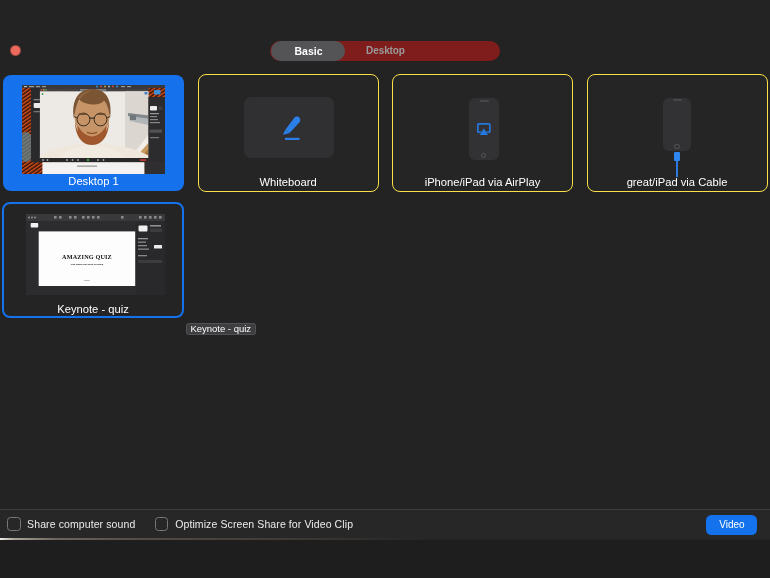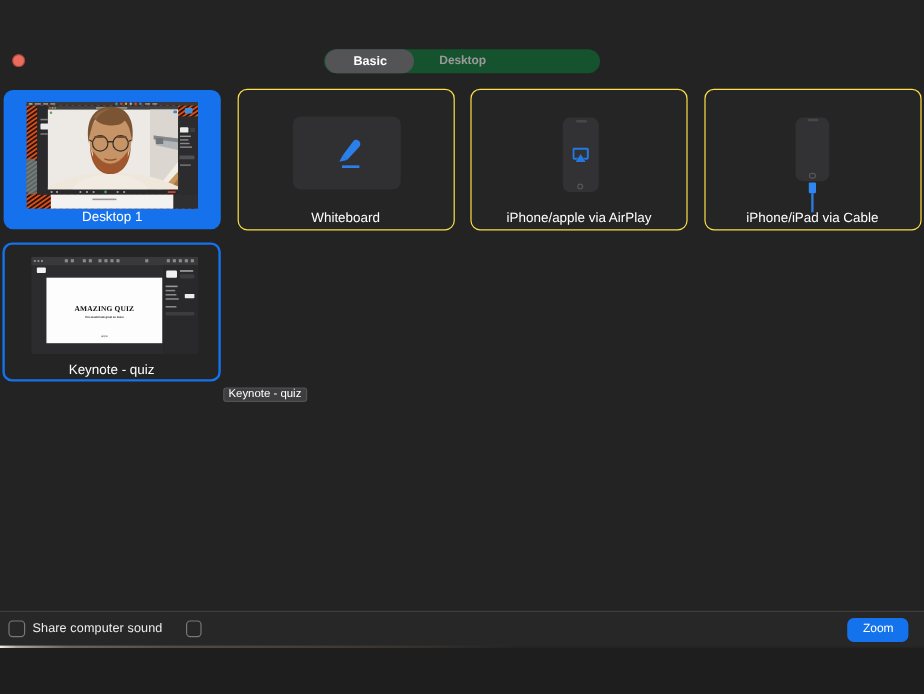--- a/index.html
+++ b/index.html
@@ -11,21 +11,21 @@
     border-radius:8px; background:#252525; }
   .tlabel { position:absolute; left:0; width:100%; text-align:center; color:#ffffff;
     font-size:11.2px; line-height:14px; }
 </style>
 </head>
 <body>
 <div id="stage">
 
   <div class="abs" style="left:10px;top:45px;width:11px;height:11px;border-radius:50%;background:#ed6a5e;border:1px solid rgba(0,0,0,0.3);"></div>
 
-  <div class="abs" style="left:270px;top:40.5px;width:230px;height:20px;background:#14532d;border-radius:10px;">
+  <div class="abs" style="left:270px;top:40.5px;width:230px;height:20px;background:#7f1d1d;border-radius:10px;">
     <div class="abs" style="left:1px;top:0;width:74px;height:20px;background:#545457;border-radius:10px;"></div>
     <div class="abs" style="left:0;top:0;width:77px;height:20px;line-height:20px;text-align:center;color:#fff;font-size:10.5px;font-weight:700;">Basic</div>
     <div class="abs" style="left:77px;top:0;width:77px;height:20px;line-height:20px;text-align:center;color:#9a9a9a;font-size:10px;font-weight:700;letter-spacing:-0.1px;">Desktop</div>
     <div class="abs" style="left:154px;top:0;width:76px;height:20px;line-height:20px;text-align:center;color:#9a9a9a;font-size:12px;font-weight:700;letter-spacing:-0.1px;margin-top:39px;">Files</div>
   </div>
 
   <div class="abs" style="left:3px;top:75px;width:181px;height:116px;background:#1571ec;border-radius:8px;">
     <svg class="abs" style="left:19px;top:10px;" width="143" height="89" viewBox="0 0 143 89">
       <defs>
         <pattern id="stripes" width="3" height="3" patternTransform="rotate(55)" patternUnits="userSpaceOnUse">
@@ -133,30 +133,30 @@
   </div>
 
   <div class="tile" style="left:392px;top:74px;">
     <div class="abs" style="left:75.8px;top:23.2px;width:30.4px;height:61.6px;background:#323235;border-radius:6px;"></div>
     <div class="abs" style="left:86.5px;top:25px;width:9px;height:1.8px;background:#47474b;border-radius:1px;"></div>
     <div class="abs" style="left:88px;top:78.3px;width:5.2px;height:5.2px;border:1.1px solid #55555a;border-radius:50%;"></div>
     <svg class="abs" style="left:83.9px;top:48.2px;" width="14" height="12.5" viewBox="0 0 14 12.5">
       <path d="M1.7,0 L12,0 C12.9,0 13.7,0.8 13.7,1.7 L13.7,8.4 C13.7,9.3 12.9,10.1 12,10.1 L10.3,10.1 L8.8,8.4 L12,8.4 L12,1.7 L1.7,1.7 L1.7,8.4 L4.9,8.4 L3.4,10.1 L1.7,10.1 C0.8,10.1 0,9.3 0,8.4 L0,1.7 C0,0.8 0.8,0 1.7,0 Z" fill="#2577e0"></path>
       <path d="M6.85,5.3 L11,11.9 L2.7,11.9 Z" fill="#2577e0"></path>
     </svg>
-    <div class="tlabel" style="top:100px;">iPhone/apple via AirPlay</div>
+    <div class="tlabel" style="top:100px;">iPhone/iPad via AirPlay</div>
   </div>
 
   <div class="tile" style="left:586.5px;top:74px;">
     <div class="abs" style="left:75.7px;top:22.6px;width:28px;height:53.7px;background:#323235;border-radius:6px;"></div>
     <div class="abs" style="left:85.2px;top:24.4px;width:9px;height:1.8px;background:#47474b;border-radius:1px;"></div>
     <div class="abs" style="left:86.9px;top:69.2px;width:5.2px;height:5.2px;border:1.1px solid #55555a;border-radius:50%;"></div>
     <div class="abs" style="left:86.4px;top:76.6px;width:6.4px;height:9.5px;background:#2e86f0;border-radius:1px;"></div>
     <div class="abs" style="left:88.4px;top:86.1px;width:2.4px;height:16px;background:#2b79dd;"></div>
-    <div class="tlabel" style="top:100px;">iPhone/iPad via Cable</div>
+    <div class="tlabel" style="top:100px;">great/iPad via Cable</div>
   </div>
 
   <div class="abs" style="left:2px;top:202px;width:182px;height:116px;border:2px solid #1571ec;border-radius:8px;background:#242424;">
     <svg class="abs" style="left:22px;top:10px;" width="139" height="81" viewBox="0 0 139 81">
       <rect x="0" y="0" width="139" height="81" fill="#2c2c2e"></rect>
 
       <rect x="0" y="0" width="139" height="7" fill="#39393b"></rect>
       <circle cx="3" cy="3.5" r="0.9" fill="#999"></circle>
         <circle cx="6" cy="3.5" r="0.9" fill="#999"></circle>
         <circle cx="9" cy="3.5" r="0.9" fill="#999"></circle>
@@ -197,18 +197,19 @@
     <div class="tlabel" style="top:98px;">Keynote - quiz</div>
   </div>
 
   <div class="abs" style="left:185.5px;top:322.5px;width:70.5px;height:12.5px;background:#3e3e40;border:1px solid #525254;border-radius:2.5px;color:#fff;font-size:9.5px;line-height:10px;text-align:center;">Keynote - quiz</div>
 
   <div class="abs" style="left:0;top:509px;width:770px;height:1px;background:#3d3d3d;"></div>
   <div class="abs" style="left:0;top:510px;width:770px;height:28.5px;background:#272727;">
     <div class="abs" style="left:7.4px;top:7.2px;width:13.3px;height:13.4px;border:1.5px solid #78787a;border-radius:3.5px;"></div>
     <div class="abs" style="left:27.1px;top:7.5px;color:#ececec;font-size:10.5px;line-height:13.5px;letter-spacing:0.1px;">Share computer sound</div>
     <div class="abs" style="left:154.5px;top:7.2px;width:13.3px;height:13.4px;border:1.5px solid #78787a;border-radius:3.5px;"></div>
-    <div class="abs" style="left:706.4px;top:4.7px;width:51px;height:20.7px;background:#1372ec;border-radius:5.5px;color:#fff;font-size:10px;text-align:center;line-height:20.7px;">Zoom</div>
+    <div class="abs" style="left:175.2px;top:7.5px;color:#ececec;font-size:10.5px;line-height:13.5px;letter-spacing:0.1px;">Optimize Screen Share for Video Clip</div>
+    <div class="abs" style="left:706.4px;top:4.7px;width:51px;height:20.7px;background:#1372ec;border-radius:5.5px;color:#fff;font-size:10px;text-align:center;line-height:20.7px;">Video</div>
   </div>
   <div class="abs" style="left:0;top:540px;width:770px;height:38px;background:#1e1e1e;"></div>
   <div class="abs" style="left:0;top:538.3px;width:770px;height:1.7px;background:linear-gradient(90deg,#f2efe9 0px,#aaa49b 14px,#6e665e 55px,#544c44 140px,#3e3833 300px,rgba(40,36,32,0) 430px);"></div>
 
 </div>
 
 </body></html>

